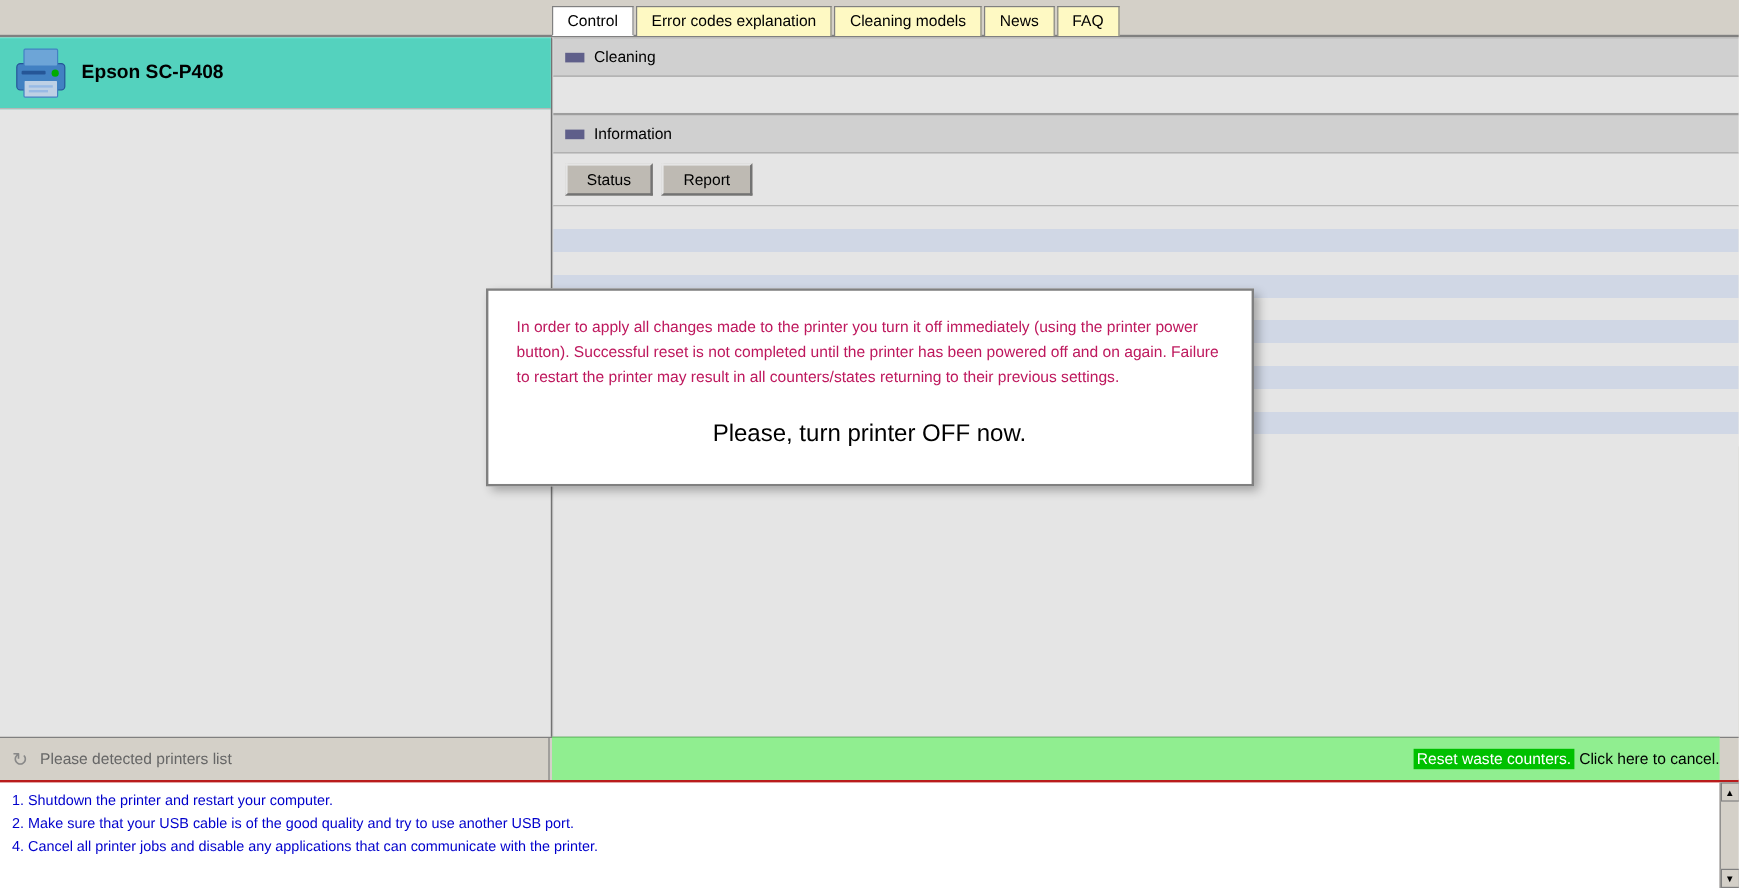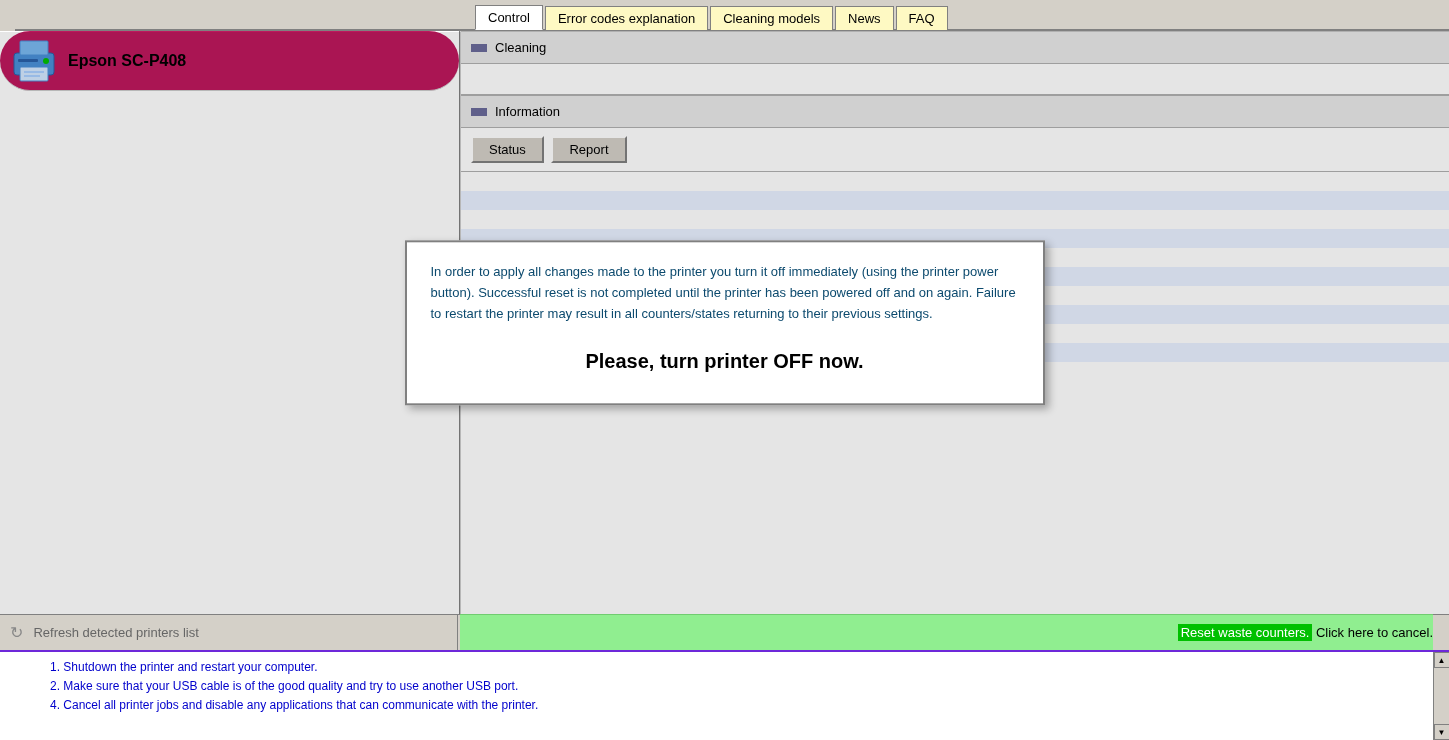--- a/index.html
+++ b/index.html
@@ -9,28 +9,26 @@
       background: #d4d0c8;
       width: 1449px;
       height: 740px;
       overflow: hidden;
       position: relative;
     }
 
     
     .top-bar {
       display: flex;
-      align-items: flex-end;
       background: #d4d0c8;
       padding-left: 460px;
       padding-top: 4px;
       border-bottom: 2px solid #808080;
       position: relative;
       z-index: 1;
-      margin-left: 15px;
     }
 
     .tab {
       padding: 4px 12px;
       background: #fef9c3;
       border: 1px solid #808080;
       border-bottom: none;
       cursor: pointer;
       margin-right: 2px;
       font-size: 13px;
@@ -59,24 +57,23 @@
       background: #fff;
       border-right: 1px solid #808080;
       display: flex;
       flex-direction: column;
     }
 
     .printer-header {
       display: flex;
       align-items: center;
       padding: 8px 10px;
-      background: #be185d;
+      background: #5eead4;
       border-bottom: 1px solid #ccc;
       height: 60px;
-      border-radius: 30px;
     }
 
     .printer-icon {
       width: 48px;
       height: 48px;
       margin-right: 10px;
       flex-shrink: 0;
     }
 
     .printer-name {
@@ -178,23 +175,22 @@
     }
 
     
     .bottom-info {
       position: absolute;
       bottom: 0;
       left: 0;
       right: 0;
       height: 90px;
       background: #fff;
-      border-top: 2px solid #6d28d9;
-      display: flex;
-      padding-left: 40px;
+      border-top: 2px solid #b91c1c;
+      display: flex;
     }
 
     .bottom-info-content {
       flex: 1;
       padding: 6px 10px;
       overflow: hidden;
     }
 
     .bottom-info-content p {
       font-size: 12px;
@@ -279,27 +275,27 @@
       border-bottom: 1px solid #808080;
     }
 
     .modal-body {
       padding: 20px 24px;
     }
 
     .modal-body p {
       font-size: 13px;
       line-height: 1.6;
-      color: #0c4a6e;
+      color: #be185d;
       margin-bottom: 16px;
     }
 
     .modal-turn-off {
       font-size: 20px;
-      font-weight: bold;
+      font-weight: normal;
       text-align: center;
       color: #000;
       padding: 10px 0;
     }
 
     
     .content-rows {
       background: repeating-linear-gradient(
         to bottom,
         #fff 0px,
@@ -364,21 +360,21 @@
     </div>
 
     <div class="content-rows"></div>
 
   </div>
 </div>
 
 <div class="bottom-bar">
   <button class="refresh-btn">
     <span class="refresh-icon">↻</span>
-    <span>Refresh detected printers list</span>
+    <span>Please detected printers list</span>
   </button>
   <span class="reset-counter-label">Reset Counter Epson SC-P408</span>
 </div>
 
 <div class="notification-bar">
   <span class="notification-text">
     <span class="notification-highlight">Reset waste counters.</span><span> Click here to cancel.</span>
   </span>
 </div>
 

